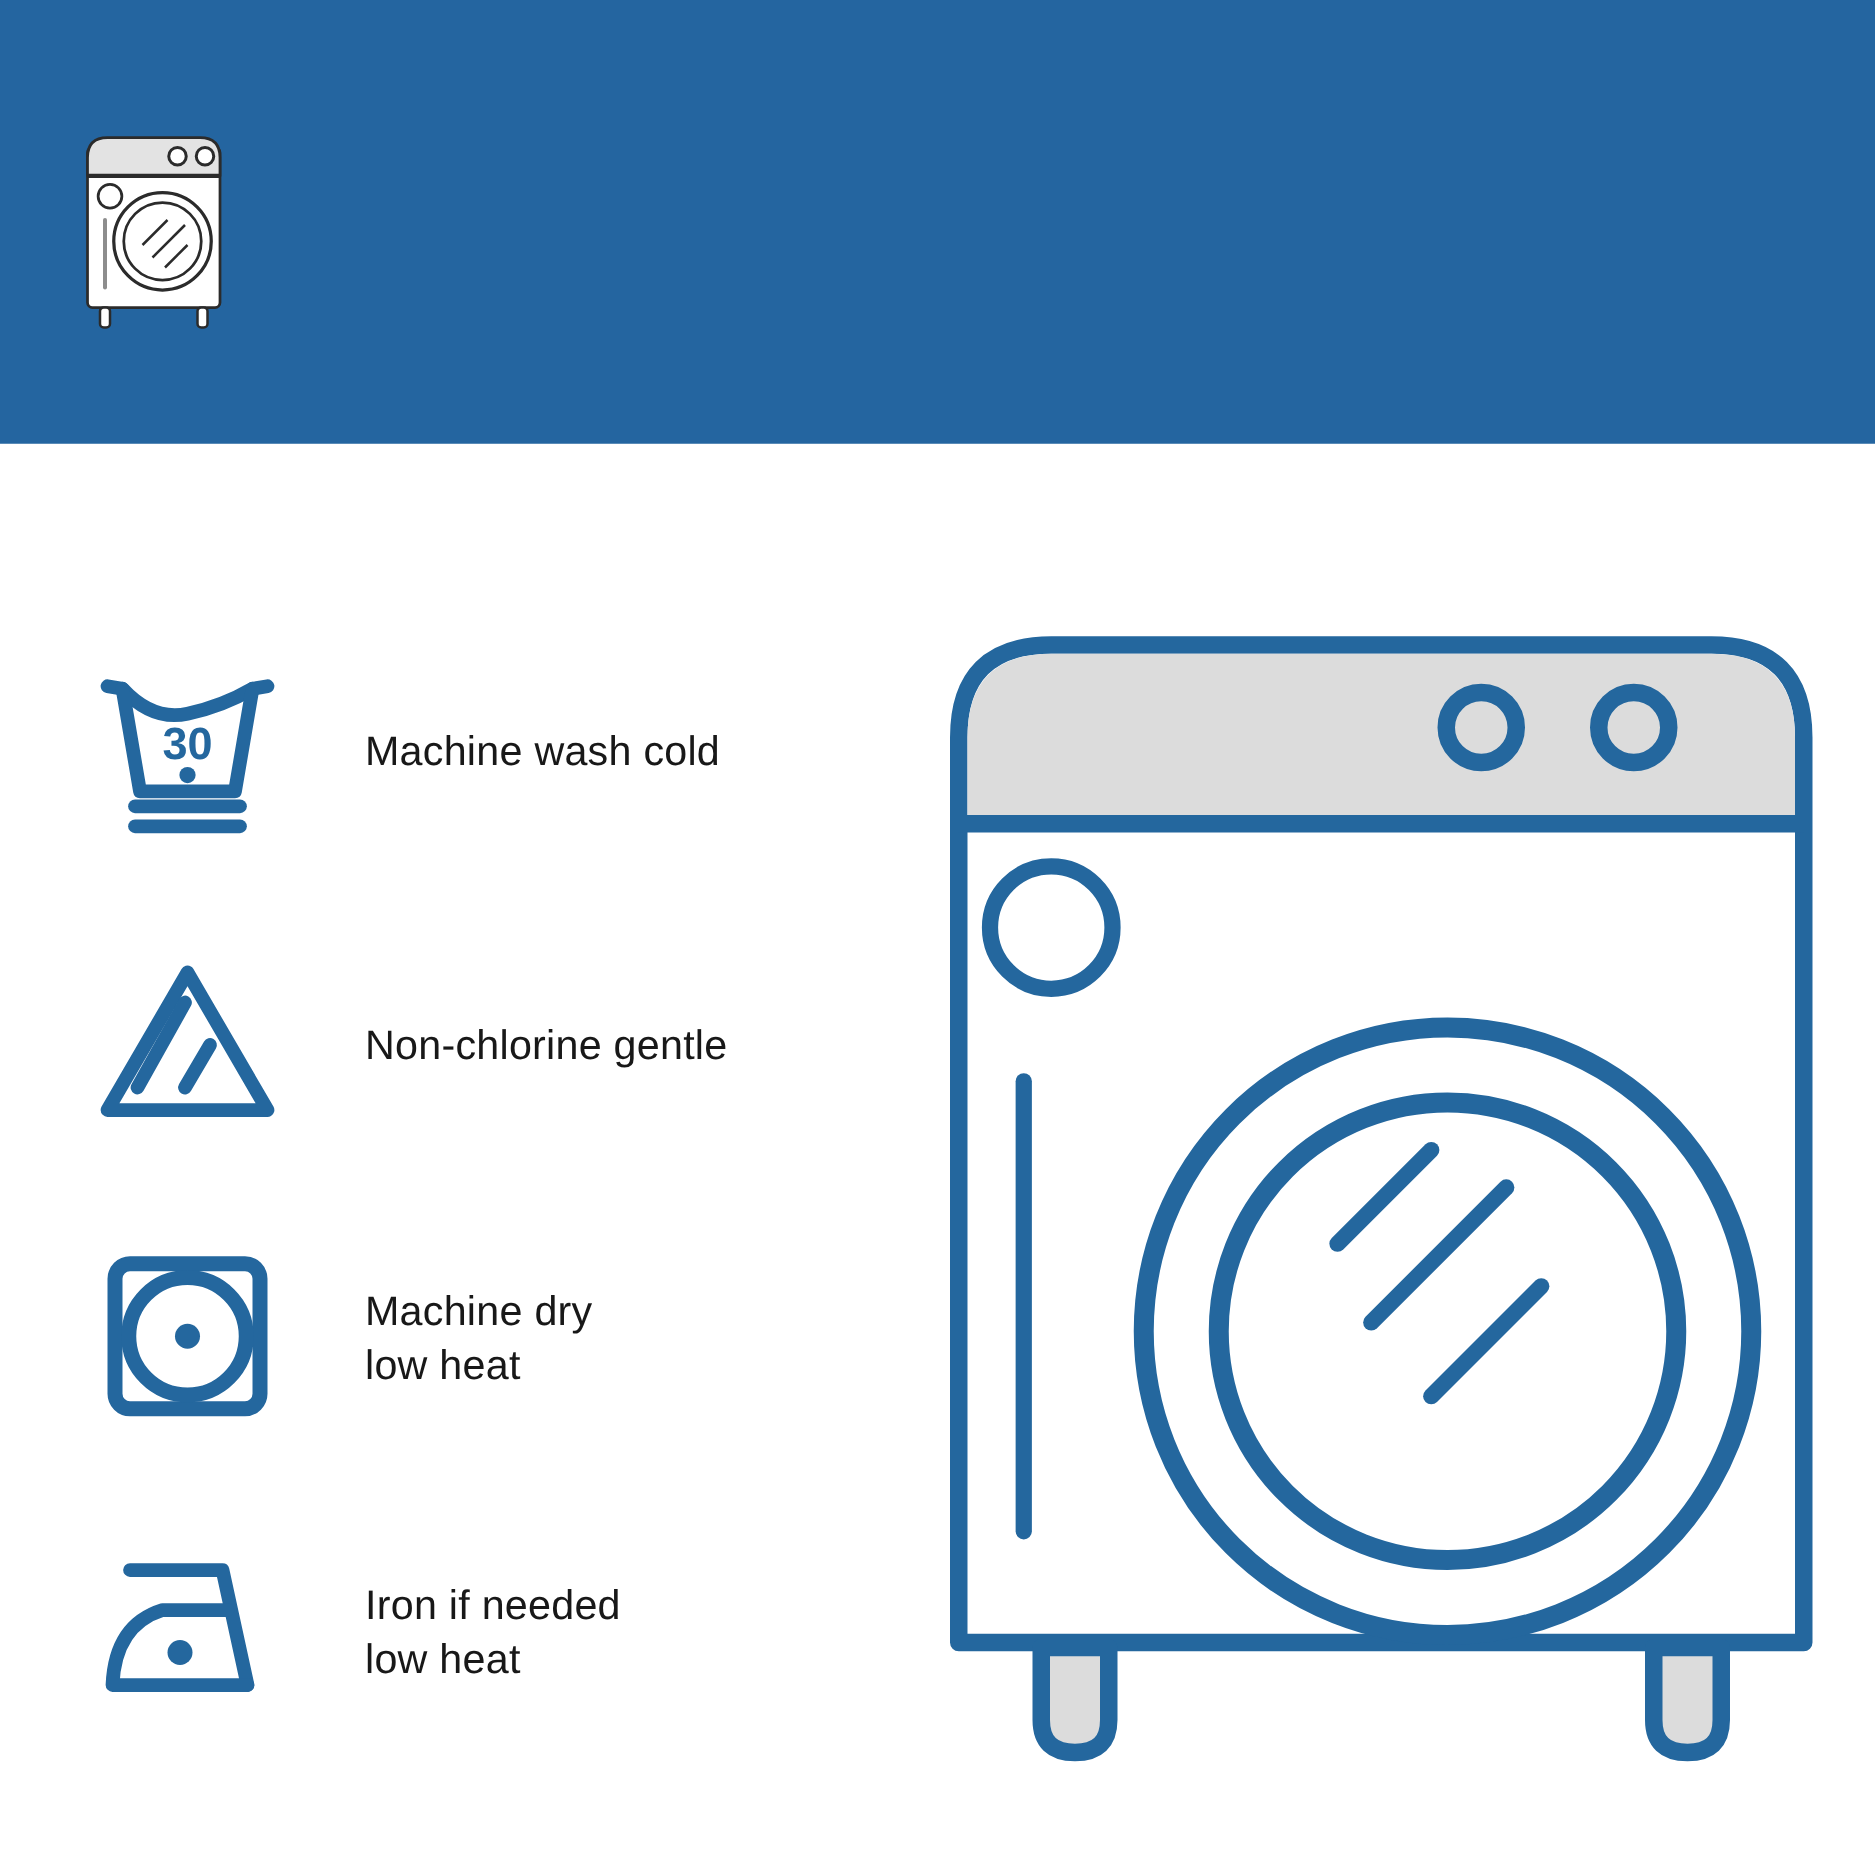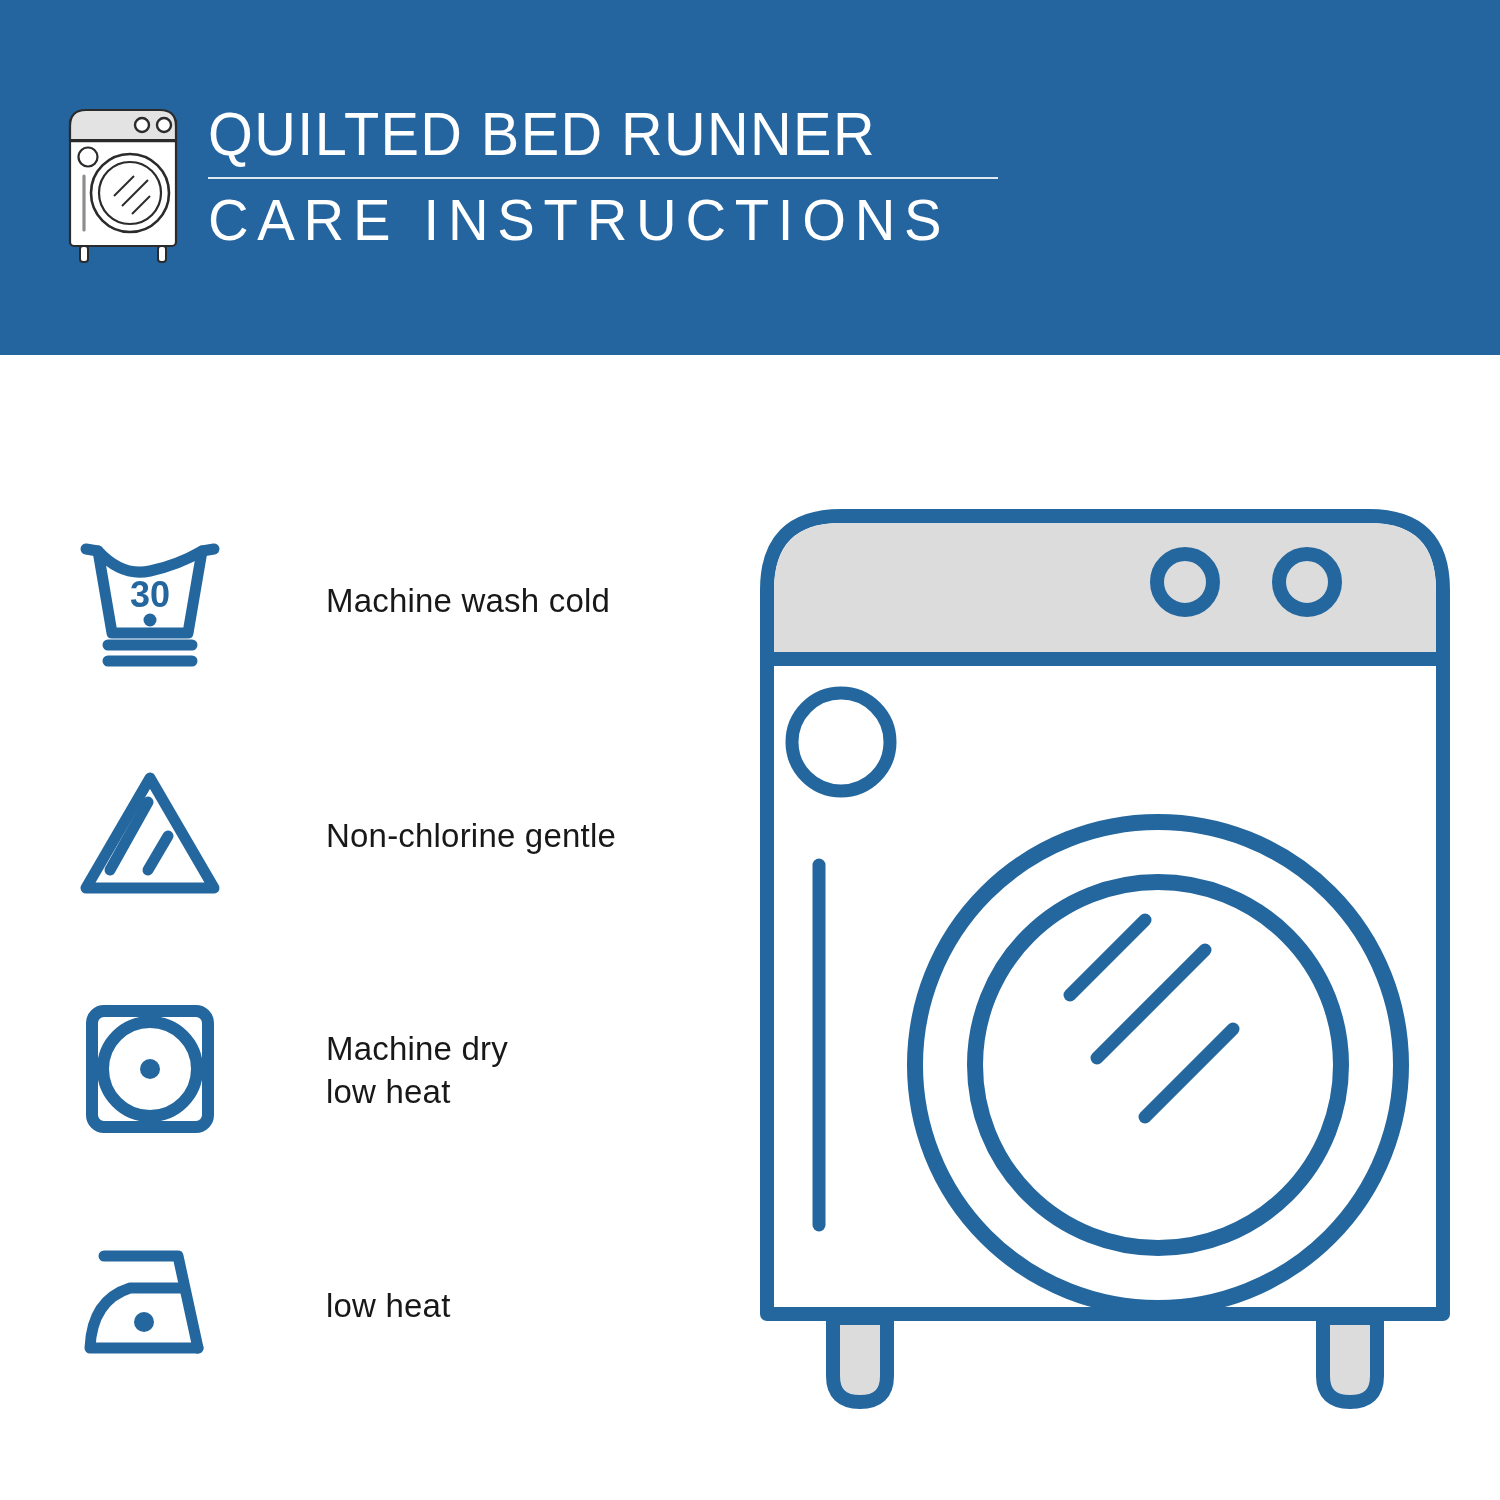--- a/index.html
+++ b/index.html
@@ -91,21 +91,21 @@
   .care-symbol {
     flex: 0 0 160px;
     width: 160px;
     height: 160px;
     display: flex;
     align-items: center;
     justify-content: flex-start;
   }
   .care-label {
     flex: 1 1 auto;
-    margin-left: 96px;
+    margin-left: 62px;
     color: #181818;
     font-size: 33px;
     line-height: 43px;
     font-weight: 400;
     letter-spacing: 0.2px;
   }
   .care-label .ln { display: block; }
 
   
   #machine-illustration {
@@ -141,25 +141,20 @@
         <circle cx="70" cy="97" r="31" fill="#ffffff" stroke="#2b2b2b" stroke-width="2.2"></circle>
         <line x1="54" y1="100" x2="74" y2="80" stroke="#2b2b2b" stroke-width="2"></line>
         <line x1="62" y1="110" x2="88" y2="84" stroke="#2b2b2b" stroke-width="2"></line>
         <line x1="72" y1="118" x2="90" y2="100" stroke="#2b2b2b" stroke-width="2"></line>
 
         <rect x="20" y="150" width="8" height="16" rx="3" fill="#ffffff" stroke="#2b2b2b" stroke-width="2"></rect>
         <rect x="98" y="150" width="8" height="16" rx="3" fill="#ffffff" stroke="#2b2b2b" stroke-width="2"></rect>
       </svg>
     </div>
 
-    <div id="header-text-block">
-      <div id="header-title">QUILTED BED RUNNER</div>
-      <div id="header-divider"></div>
-      <div id="header-subtitle">CARE INSTRUCTIONS</div>
-    </div>
 
   </div>
 </div>
 
 <div id="care-list">
 
   <div class="care-row">
     <div class="care-symbol">
       <svg viewBox="0 0 160 150" width="160" height="150" aria-hidden="true">
         <g fill="none" stroke="#24679e" stroke-width="11" stroke-linecap="round" stroke-linejoin="round">
@@ -214,20 +209,21 @@
         <g fill="none" stroke="#24679e" stroke-width="11" stroke-linecap="round" stroke-linejoin="round">
 
           <path d="M34 26 L108 26 L128 118"></path>
 
           <path d="M128 118 L20 118 Q22 70 60 58 L112 58"></path>
         </g>
         <circle cx="74" cy="92" r="10" fill="#24679e"></circle>
       </svg>
     </div>
     <div class="care-label">
+      <span class="ln">Iron if needed</span>
       <span class="ln">low heat</span>
     </div>
   </div>
 
 </div>
 
 <div id="machine-illustration">
   <svg viewBox="0 0 720 950" width="720" height="950" aria-hidden="true">
 
     <path d="M22 110 Q22 36 96 36 L624 36 Q698 36 698 110 L698 834 L22 834 Z" fill="#ffffff" stroke="#24679e" stroke-width="14" stroke-linejoin="round"></path>

